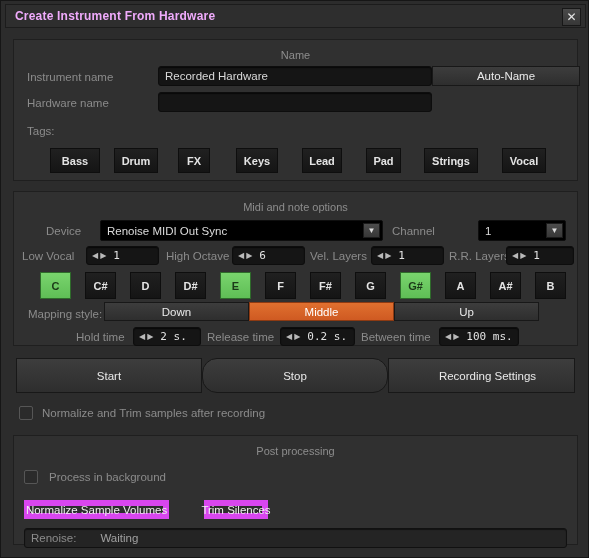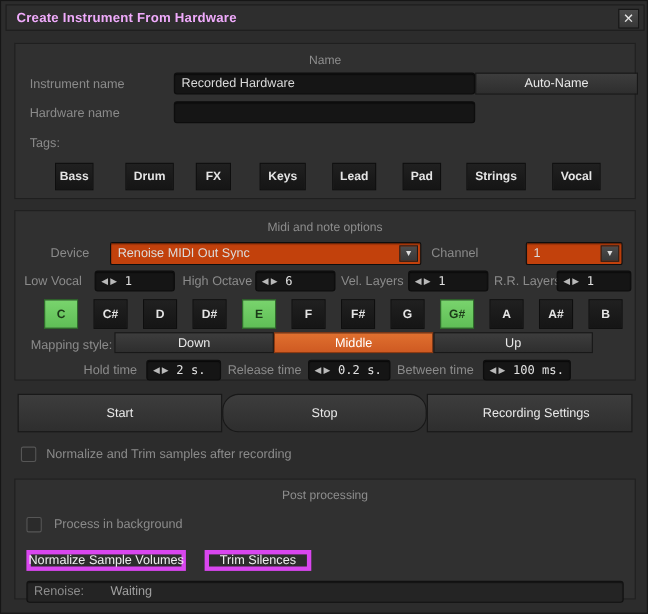--- a/index.html
+++ b/index.html
@@ -107,21 +107,21 @@
     border: 1px solid #8d3a12;
     color: #ffffff;
   }
   .btn.flat {
     background: linear-gradient(#3d3d3d, #2e2e2e);
     border: 1px solid #181818;
     color: #e9e9e9;
   }
   .btn.outline {
     background: #2d2d2d;
-    border: 4px solid #d946ef;
+    border: 6px solid #d946ef;
     color: #eeeeee;
     font-size: 11.5px;
   }
 
   
   .spin {
     position: absolute;
     background: #151515;
     border: 1px solid #0d0d0d;
     border-radius: 3px;
@@ -142,21 +142,21 @@
     margin-left: 7px;
     font-family: "DejaVu Sans Mono", monospace;
     font-size: 11px;
     color: #e2e2e2;
     white-space: nowrap;
   }
 
   
   .dd {
     position: absolute;
-    background: #c2410c;
+    background: #000000;
     border: 1px solid #0e0e0e;
     border-radius: 2px;
     display: flex; align-items: center;
     cursor: pointer;
     box-shadow: inset 0 1px 1px rgba(0,0,0,.5);
   }
   .dd .txt {
     flex: 1;
     padding-left: 6px;
     font-size: 11.5px;
@@ -211,21 +211,21 @@
 
     <div class="lbl" style="left:13px; top:31px;">Instrument name</div>
     <div class="tinput" style="left:144px; top:26px; width:274px; height:20px;">Recorded Hardware</div>
     <div class="btn flat" style="left:418px; top:26px; width:148px; height:20px;">Auto-Name</div>
 
     <div class="lbl" style="left:13px; top:57px;">Hardware name</div>
     <div class="tinput" style="left:144px; top:52px; width:274px; height:20px;"></div>
 
     <div class="lbl" style="left:13px; top:85px;">Tags:</div>
 
-    <div class="btn dark" style="left:36px;  top:108px; width:35px; height:25px;">Bass</div>
+    <div class="btn dark" style="left:36px;  top:108px; width:50px; height:25px;">Bass</div>
     <div class="btn dark" style="left:100px; top:108px; width:44px; height:25px;">Drum</div>
     <div class="btn dark" style="left:164px; top:108px; width:32px; height:25px;">FX</div>
     <div class="btn dark" style="left:222px; top:108px; width:42px; height:25px;">Keys</div>
     <div class="btn dark" style="left:288px; top:108px; width:40px; height:25px;">Lead</div>
     <div class="btn dark" style="left:352px; top:108px; width:35px; height:25px;">Pad</div>
     <div class="btn dark" style="left:410px; top:108px; width:54px; height:25px;">Strings</div>
     <div class="btn dark" style="left:488px; top:108px; width:44px; height:25px;">Vocal</div>
   </div>
 
   <div class="panel" style="left:12px; top:190px; width:565px; height:155px;">
@@ -331,21 +331,21 @@
   <div class="cbox" style="left:18px; top:405px;"></div>
   <div class="lbl" style="left:41px; top:406px;">Normalize and Trim samples after recording</div>
 
   <div class="panel" style="left:12px; top:434px; width:565px; height:110px;">
     <div class="panel-title" style="top:9px;">Post processing</div>
 
     <div class="cbox" style="left:10px; top:34px;"></div>
     <div class="lbl" style="left:35px; top:35px;">Process in background</div>
 
     <div class="btn outline" style="left:10px;  top:64px; width:145px; height:19px;">Normalize Sample Volumes</div>
-    <div class="btn outline" style="left:172px; top:64px; width:97px;  height:19px;">Trim Silences</div>
+    <div class="btn outline" style="left:190px; top:64px; width:64px;  height:19px;">Trim Silences</div>
 
     <div class="statusbar" style="left:10px; top:92px; width:543px; height:20px;">
       <div class="k">Renoise:</div>
       <div class="v">Waiting</div>
     </div>
   </div>
 
 </div>
 
 </body></html>

